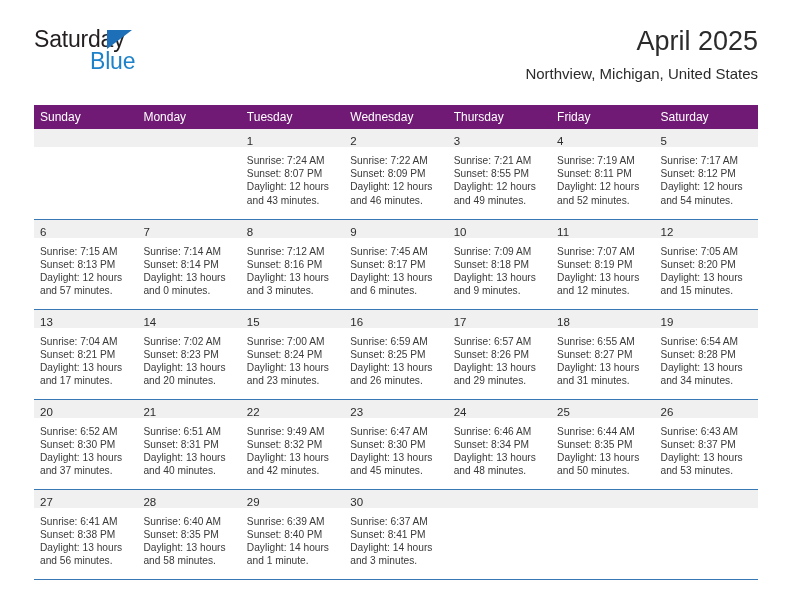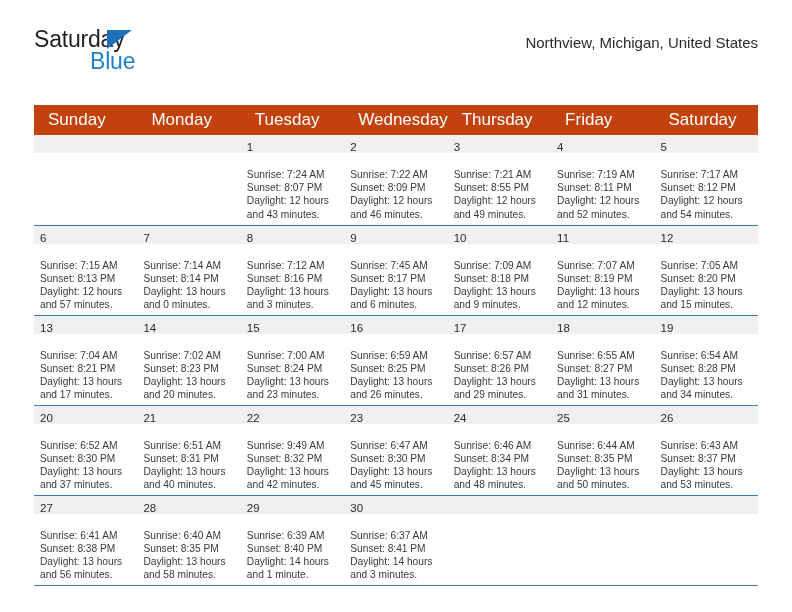--- a/index.html
+++ b/index.html
@@ -85,26 +85,26 @@
   
   .calendar {
     position: absolute;
     left: 34px;
     top: 105px;
     width: 724px;
     border-collapse: collapse;
     table-layout: fixed;
   }
   .calendar th {
-    background: #c2410c;
+    background: #701a75;
     color: #ffffff;
-    font-size: 17px;
+    font-size: 12px;
     font-weight: normal;
     text-align: left;
-    padding: 5px 0 5px 14px;
+    padding: 5px 0 5px 6px;
     height: 19px;
     box-sizing: border-box;
   }
   .week {
     height: 90px;
   }
   .daycell {
     vertical-align: top;
     padding: 0;
     border-bottom: 1.6px solid #3878b4;
@@ -119,21 +119,21 @@
     height: 18px;
     padding: 2px 0 0 6px;
     box-sizing: border-box;
   }
   .daynum {
     font-size: 11.5px;
     color: #2b2b2b;
     line-height: 14px;
   }
   .details {
-    padding: 15px 8px 0 6px;
+    padding: 7px 8px 0 6px;
     font-size: 10.2px;
     line-height: 13.2px;
     color: #3a3a3a;
   }
   .details div {
     white-space: nowrap;
   }
   .details .daylight {
     white-space: normal;
   }
@@ -145,20 +145,21 @@
 
   <div class="top">
 
     <div class="brand">
       <span class="brand-general">Saturday</span>
       <span class="brand-tri"></span>
       <span class="brand-blue">Blue</span>
     </div>
 
     <div class="title-block">
+      <h1 class="cal-title">April 2025</h1>
       <h2 class="cal-subtitle">Northview, Michigan, United States</h2>
     </div>
 
   </div>
 
   <table class="calendar">
     <thead>
       <tr id="weekday-row">
           <th>Sunday</th>
           <th>Monday</th>

